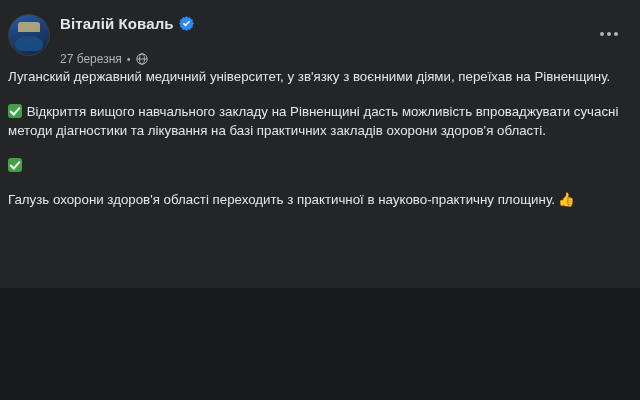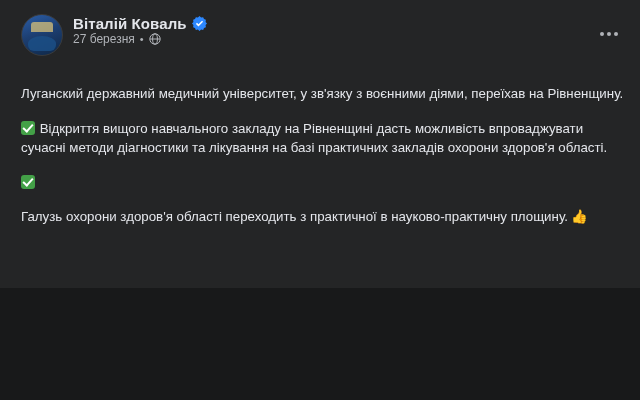--- a/index.html
+++ b/index.html
@@ -11,21 +11,21 @@
     width: 640px;
     height: 400px;
     overflow: hidden;
     font-family: "Liberation Sans", sans-serif;
     color: #e4e6eb;
   }
   .post {
     width: 640px;
     height: 288px;
     box-sizing: border-box;
-    padding: 14px 16px 0 21px;
+    padding: 14px 16px 0 8px;
     background: #242526;
     position: relative;
   }
   .header {
     display: flex;
     align-items: flex-start;
     gap: 10px;
     height: 44px;
   }
   .avatar {
@@ -80,21 +80,21 @@
   .verified {
     width: 15px;
     height: 15px;
     display: inline-block;
     line-height: 0;
   }
   .meta {
     display: flex;
     align-items: center;
     gap: 5px;
-    margin-top: 0;
+    margin-top: 20px;
     font-size: 12px;
     color: #b0b3b8;
   }
   .dot-sep {
     font-size: 11px;
     color: #b0b3b8;
     line-height: 1;
   }
   .globe-icon {
     width: 12px;
@@ -116,21 +116,21 @@
     cursor: pointer;
   }
   .more-btn span {
     width: 4px;
     height: 4px;
     border-radius: 50%;
     background: #b0b3b8;
     display: block;
   }
   .body {
-    margin-top: 26px;
+    margin-top: 9px;
     font-size: 13.3px;
     line-height: 19.5px;
     color: #e4e6eb;
   }
   .para {
     margin: 0 0 15px 0;
     word-wrap: break-word;
   }
   .para:last-of-type {
     margin-bottom: 13px;

